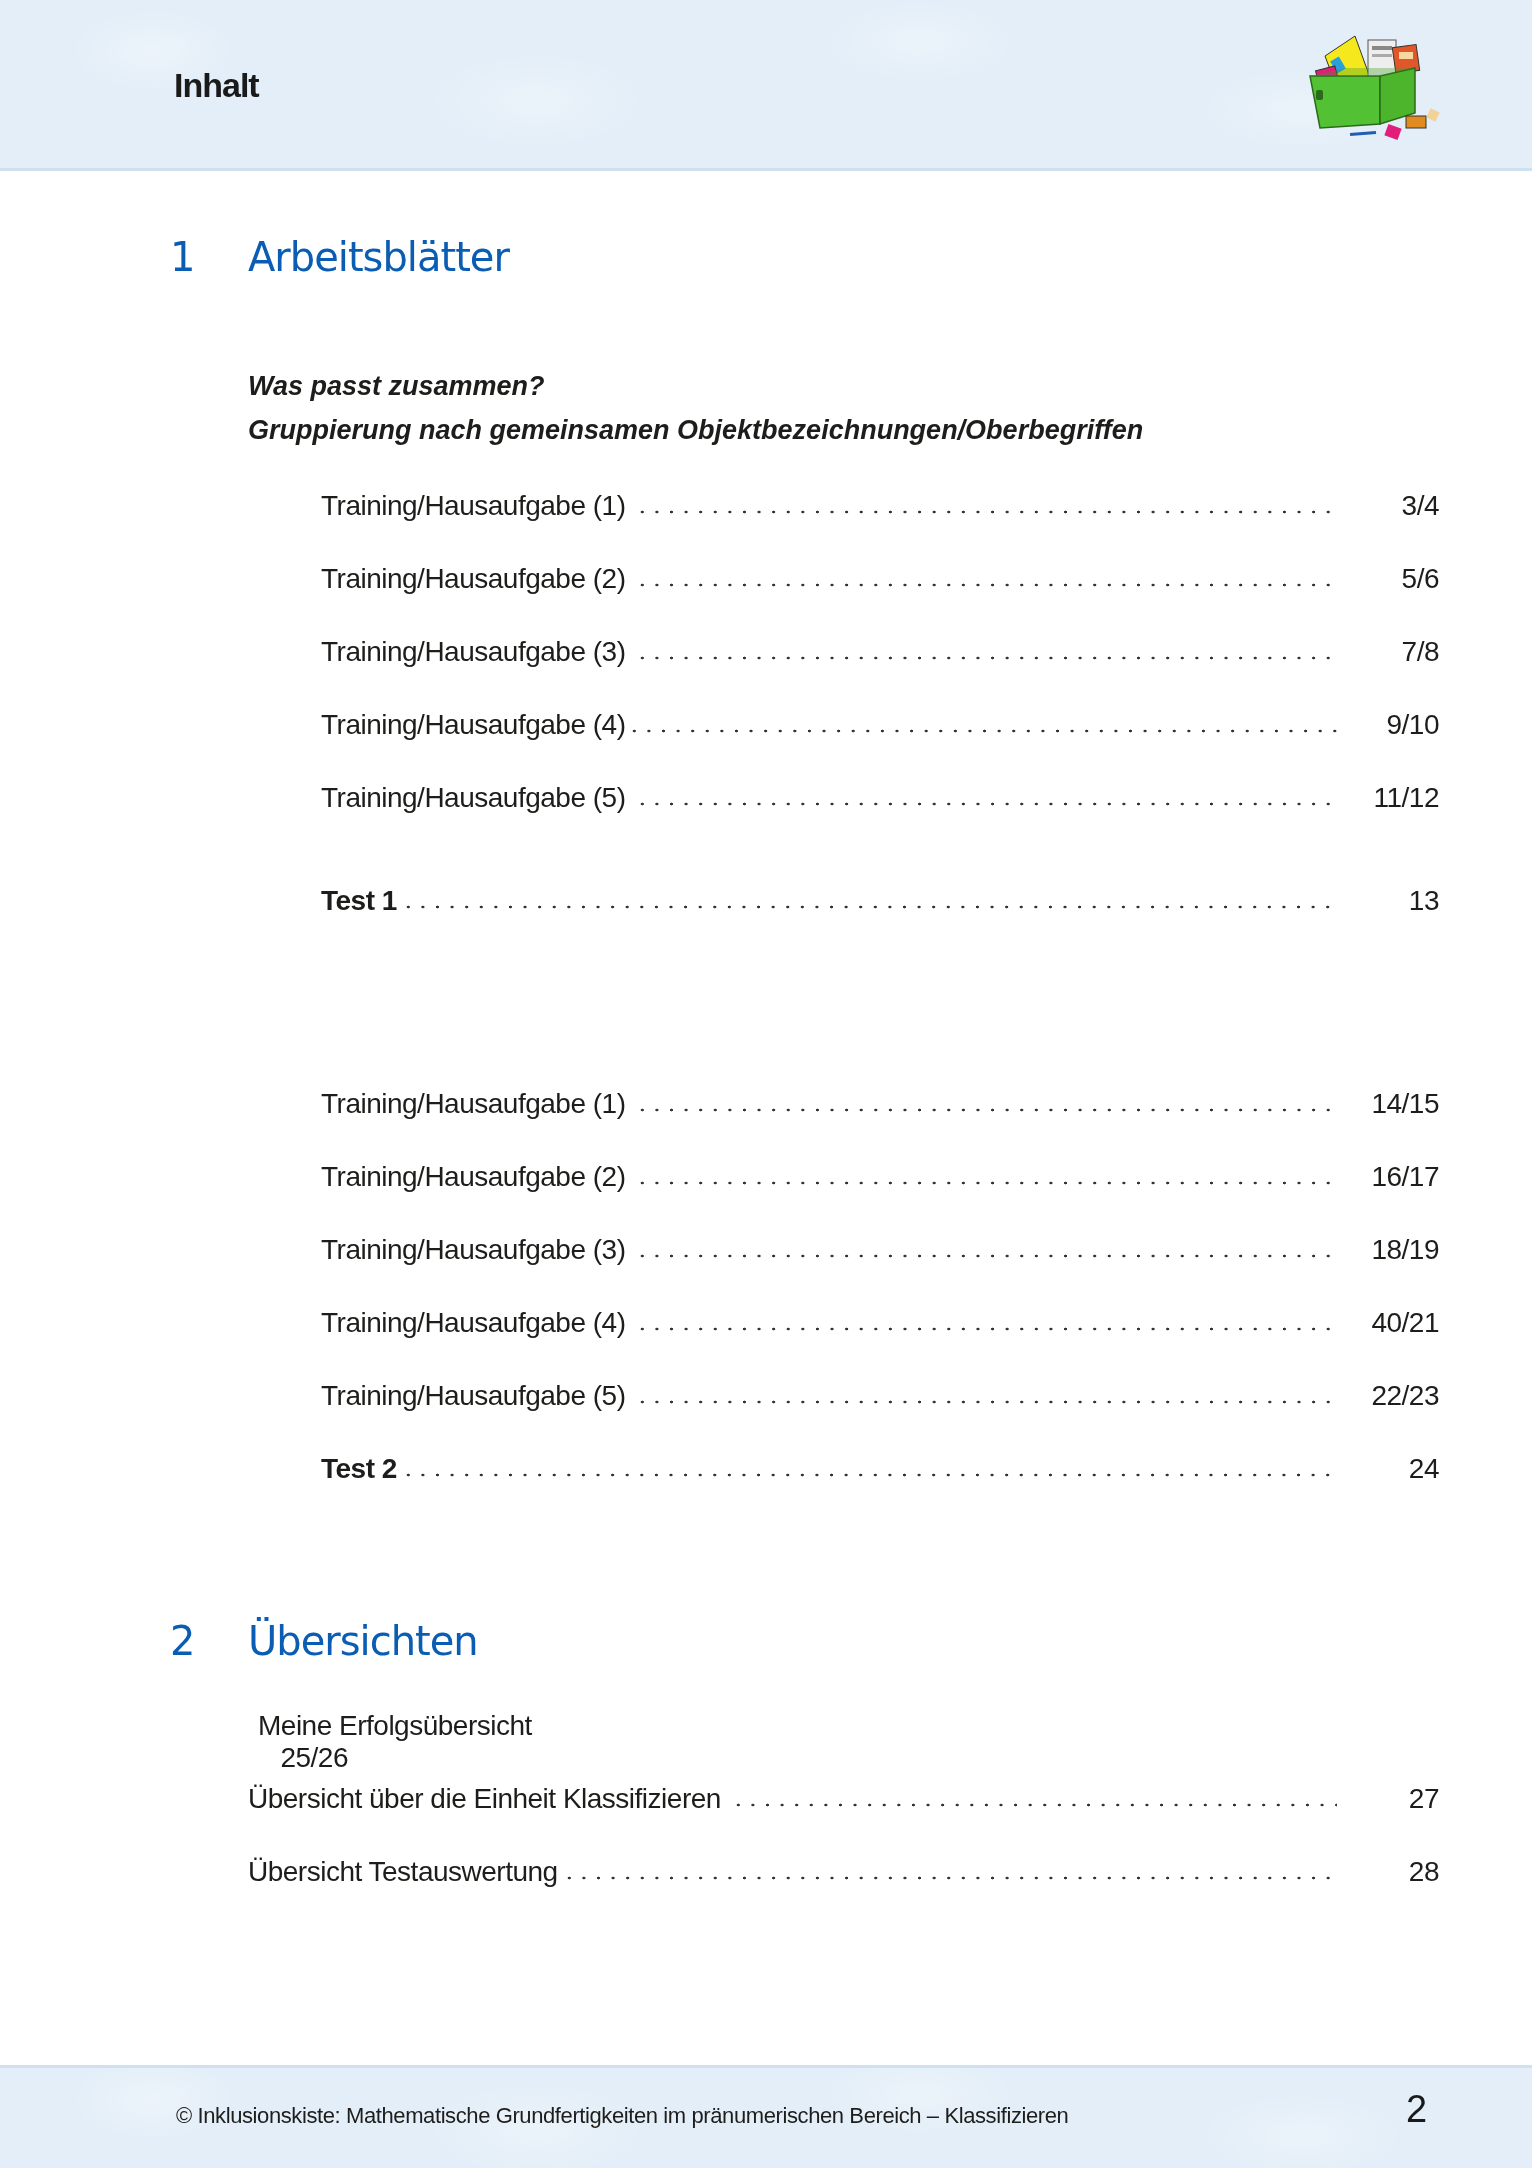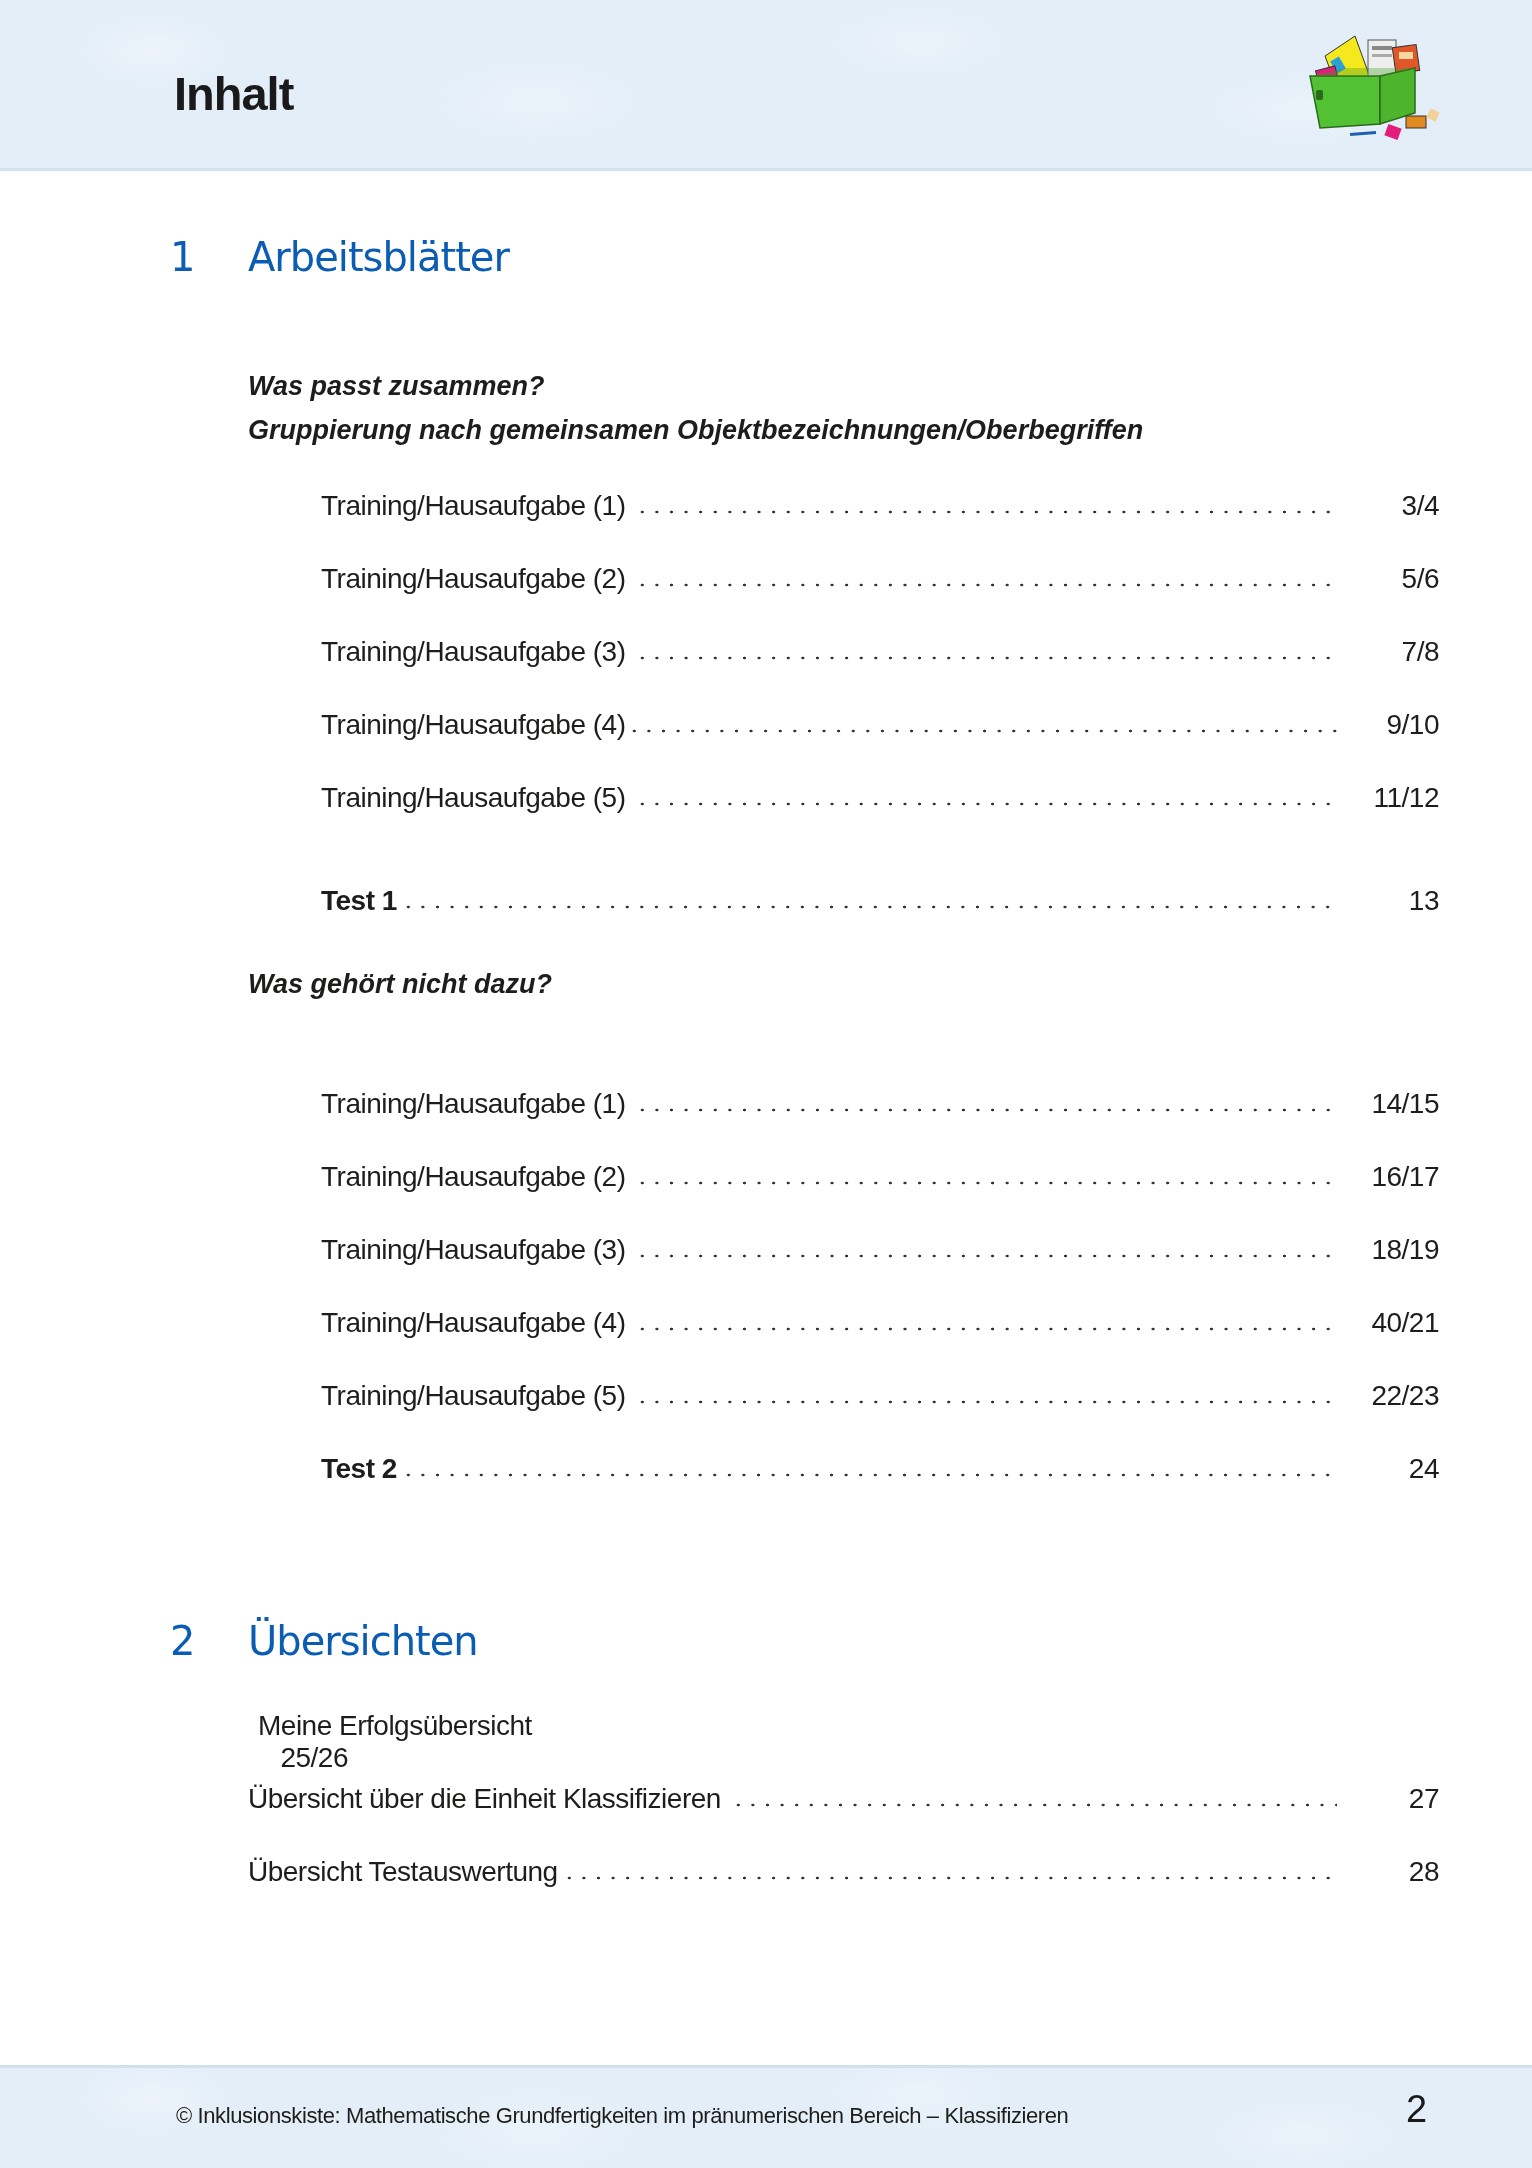--- a/index.html
+++ b/index.html
@@ -16,21 +16,21 @@
       radial-gradient(ellipse 160px 70px at 35% 60%, rgba(255,255,255,0.3), transparent 70%),
       radial-gradient(ellipse 140px 60px at 60% 25%, rgba(255,255,255,0.3), transparent 70%),
       radial-gradient(ellipse 150px 60px at 85% 65%, rgba(255,255,255,0.3), transparent 70%),
       #e3eef8;
   }
   .band-top { top: 0; height: 168px; border-bottom: 3px solid #cfe0f1; }
   .band-bottom { top: 2065px; height: 103px; border-top: 3px solid #cfe0f1; }
 
   .page-title {
     position: absolute; left: 174px; top: 66px;
-    font-size: 47px; font-weight: bold; letter-spacing: -1px; color: #1a1a1a;
+    font-size: 34px; font-weight: bold; letter-spacing: -1px; color: #1a1a1a;
   }
 
   .logo { position: absolute; left: 1300px; top: 28px; width: 140px; height: 120px; }
 
   .section-heading {
     position: absolute; left: 170px;
     font-family: "DejaVu Sans", sans-serif; color: #0a5db3;
     font-size: 40px; font-weight: normal; letter-spacing: -1px;
     display: flex; align-items: baseline;
   }
@@ -131,21 +131,20 @@
   <span class="leader"></span>
   <span class="page">11/12</span>
 </div>
 <div class="toc-row indent" style="top:885px;">
   <span class="label bold">Test 1</span>
   <span class="leader" style="margin-left:4px;"></span>
   <span class="page">13</span>
 </div>
 
 <div class="group-title" style="top:962px;">
-  <div>Was gehört nicht dazu?</div>
 </div>
 
 <div class="toc-row indent" style="top:1088px;">
   <span class="label">Training/Hausaufgabe (1)</span>
   <span class="leader"></span>
   <span class="page">14/15</span>
 </div>
 <div class="toc-row indent" style="top:1161px;">
   <span class="label">Training/Hausaufgabe (2)</span>
   <span class="leader"></span>

